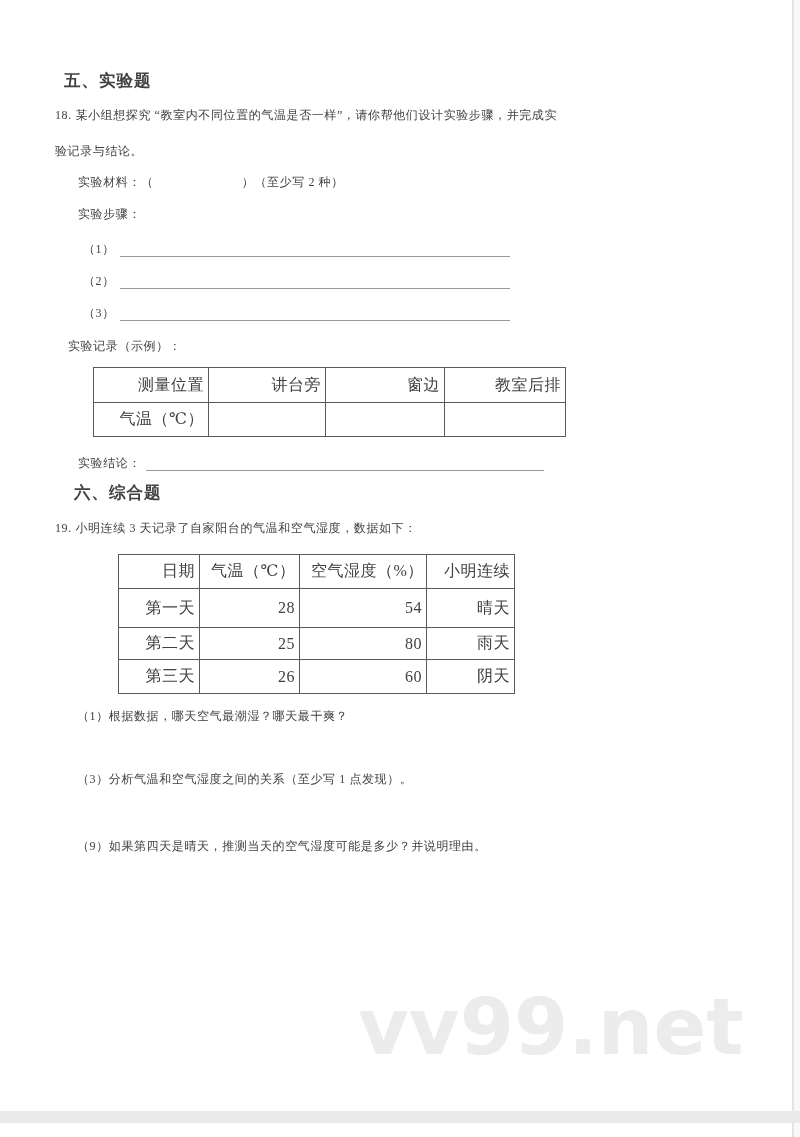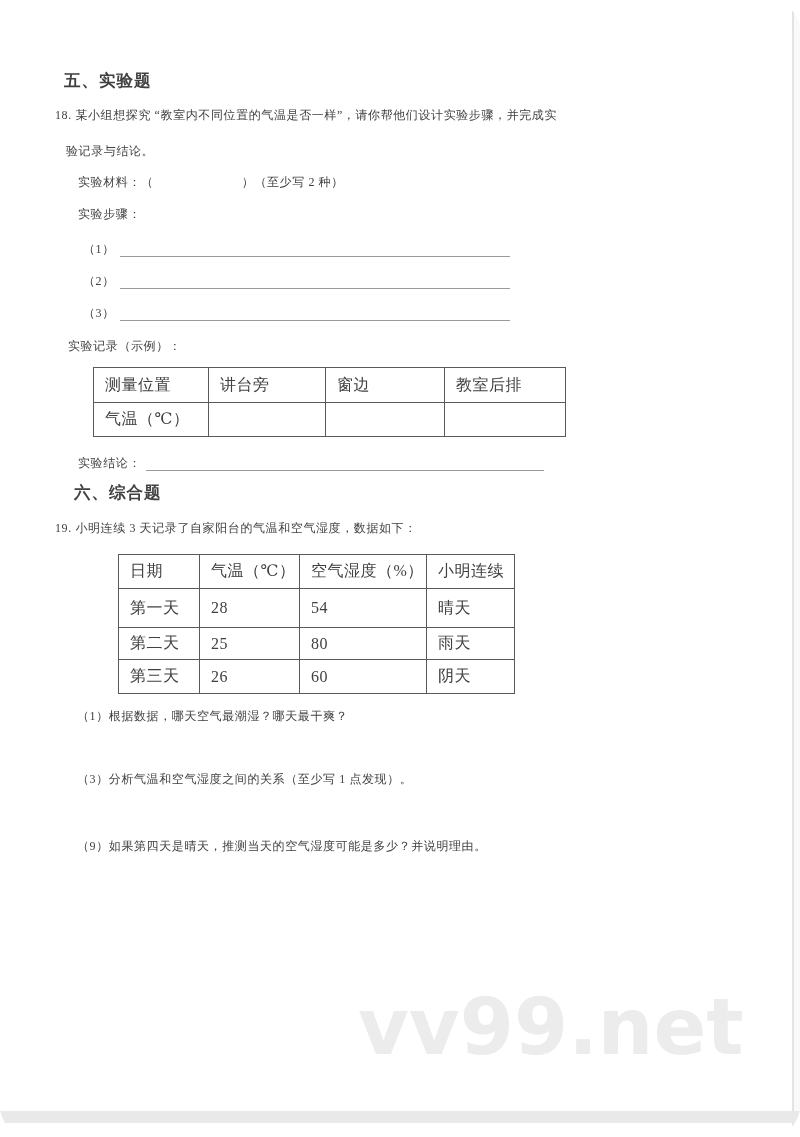--- a/index.html
+++ b/index.html
@@ -1,51 +1,51 @@
 <!DOCTYPE html>
 <html><head>
 <meta charset="utf-8">
 <style>
   html,body{margin:0;padding:0;background:#fff;}
   .page{
     position:relative;width:800px;height:1137px;background:#ffffff;overflow:hidden;
-    font-family:"Liberation Serif","DejaVu Serif",serif;color:#414141;border-radius:31px;
+    font-family:"Liberation Serif","DejaVu Serif",serif;color:#414141;
   }
   .line{position:absolute;font-size:12px;line-height:20px;white-space:pre;letter-spacing:0.6px;}
   .heading{
     position:absolute;font-family:"DejaVu Sans","Liberation Sans",sans-serif;
     font-weight:bold;font-size:16.5px;letter-spacing:1px;white-space:pre;
   }
   .blank{
     display:inline-block;height:14px;border-bottom:1.5px solid #9a9a9a;
     vertical-align:-4px;margin-left:5px;
   }
   table{border-collapse:collapse;table-layout:fixed;position:absolute;}
   td{
     border:1px solid #5a5a5a;font-size:16px;padding:0 4px 0 11px;
-    vertical-align:middle;letter-spacing:0.5px;overflow:hidden;white-space:pre;
+    vertical-align:middle;letter-spacing:0.5px;overflow:hidden;white-space:pre;text-align:right;
   }
   .watermark{
     position:absolute;left:358px;top:988px;
     font-family:"DejaVu Sans","Liberation Sans",sans-serif;
     font-weight:bold;font-size:78px;color:#ececec;letter-spacing:0px;line-height:1;
   }
   .page-separator{position:absolute;left:0;top:1111px;width:800px;height:12px;background:#e9e9e9;z-index:6;}
   .page-right-edge{position:absolute;left:792px;top:0;width:2px;height:1137px;background:#e3e3e3;z-index:4;}
   .viewer-gutter{position:absolute;left:794px;top:0;width:6px;height:1137px;background:#f9f9f9;z-index:3;}
 </style>
 </head>
 <body>
 
 <div class="page">
 
   <div class="heading" style="left:64px;top:70px">五、实验题</div>
 
   <div class="line" style="left:55px;top:105px">18. 某小组想探究 “教室内不同位置的气温是否一样”，请你帮他们设计实验步骤，并完成实</div>
-  <div class="line" style="left:66px;top:141px">验记录与结论。</div>
+  <div class="line" style="left:55px;top:141px">验记录与结论。</div>
 
   <div class="line" style="left:78px;top:172px">实验材料：（　　　　　　　）（至少写 2 种）</div>
 
   <div class="line" style="left:78px;top:204px">实验步骤：</div>
 
   <div class="line" style="left:83px;top:239px"><span>（1）</span><span class="blank" style="width:390px"></span></div>
 
   <div class="line" style="left:83px;top:271px"><span>（2）</span><span class="blank" style="width:390px"></span></div>
 
   <div class="line" style="left:83px;top:303px"><span>（3）</span><span class="blank" style="width:390px"></span></div>

